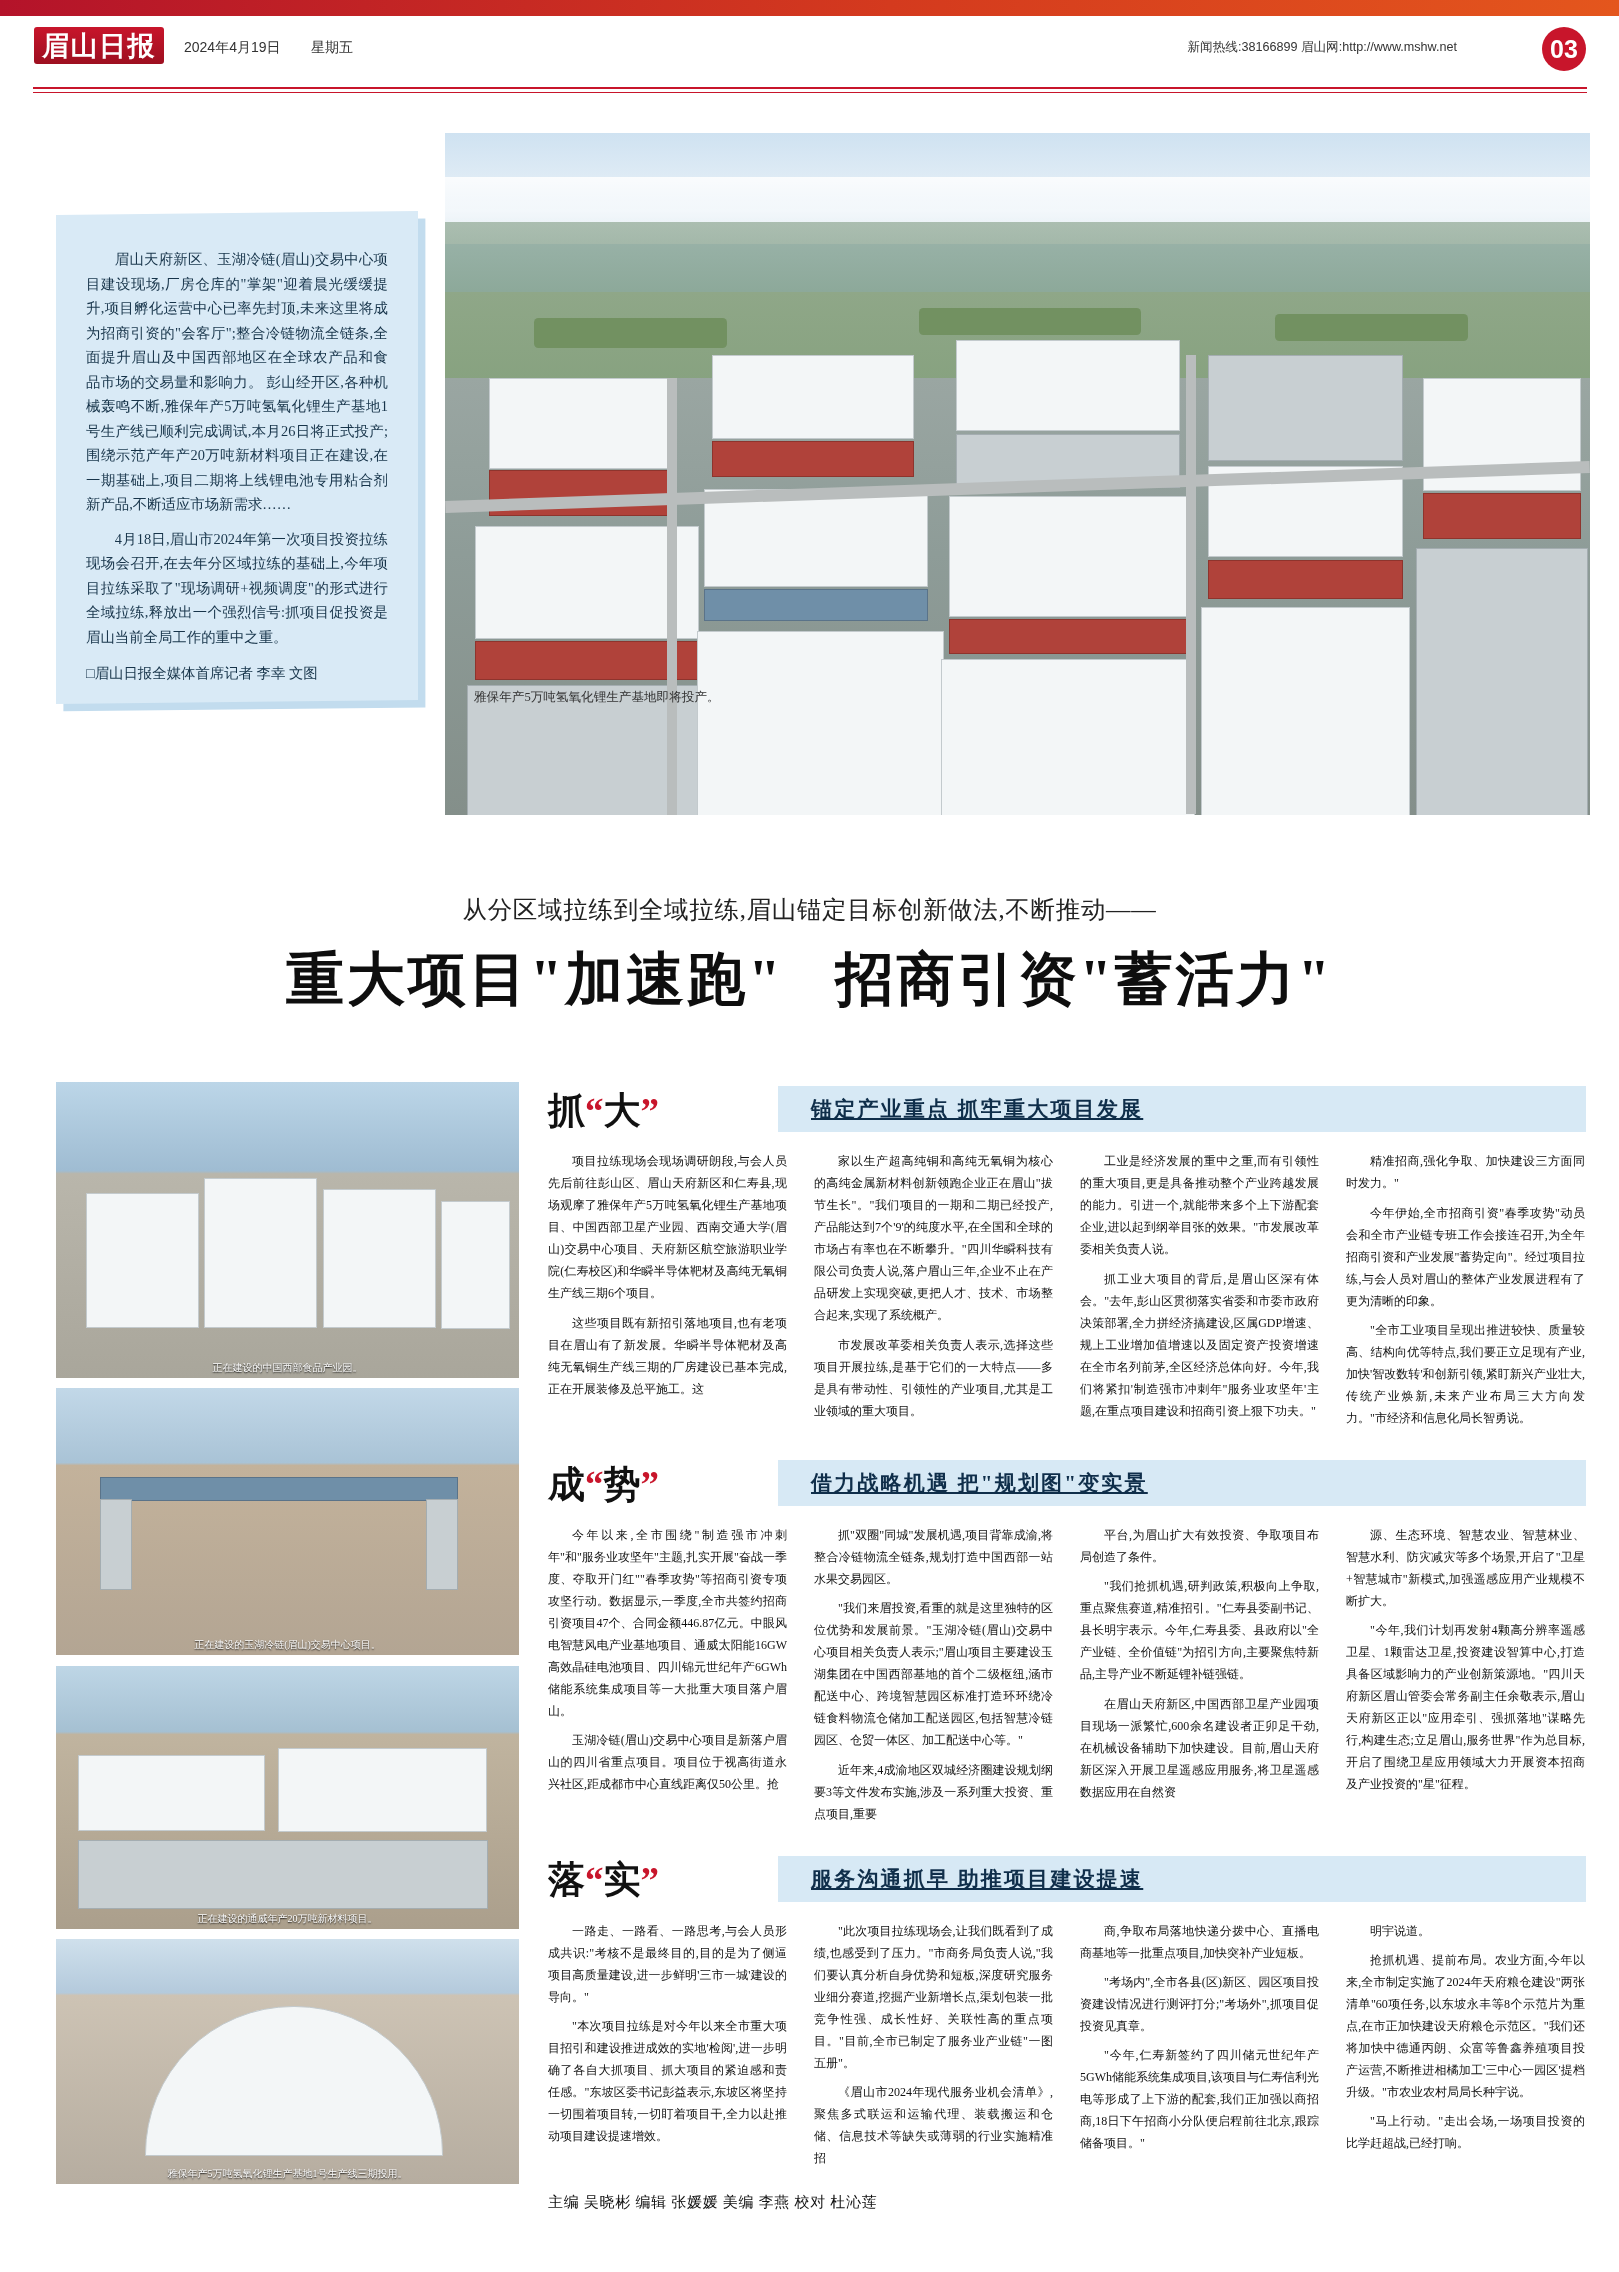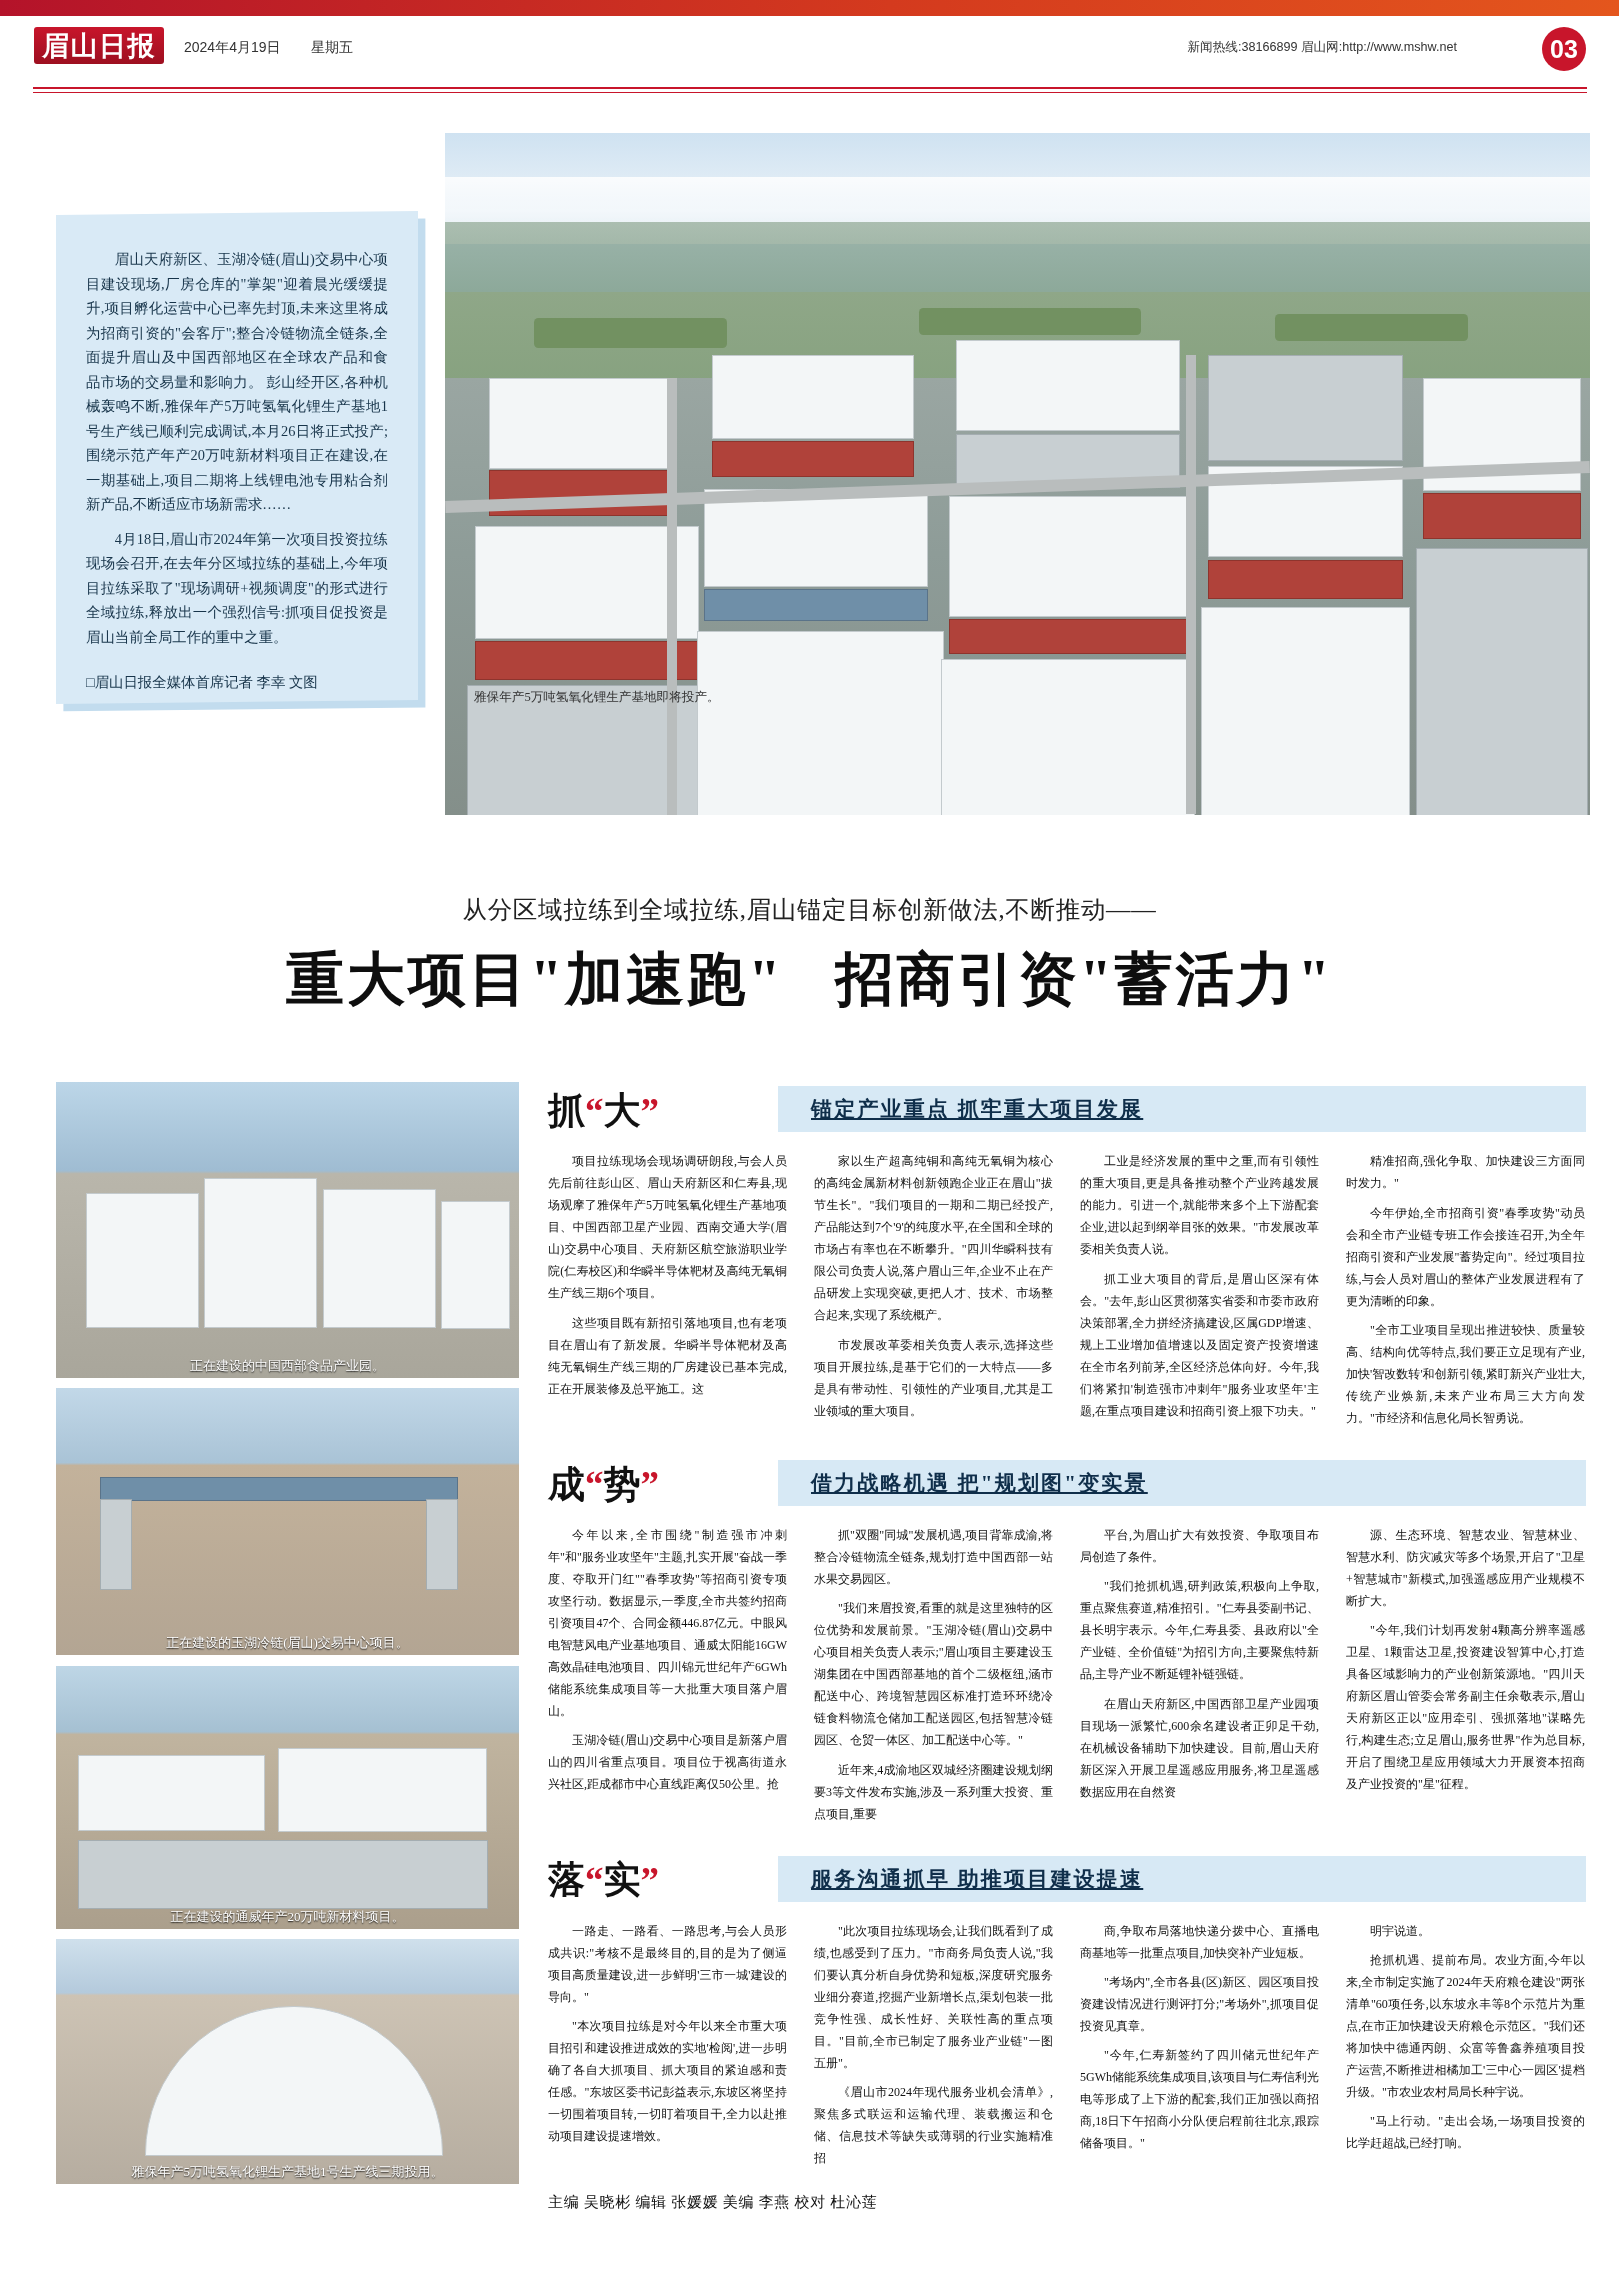--- a/index.html
+++ b/index.html
@@ -107,41 +107,41 @@
     position:absolute;left:0;top:0;width:362px;height:489px;
     transform:skewY(0.6deg);
     padding:34px 30px 0 30px;
     box-sizing:border-box;
   }
   .leadbox p{
     margin:0 0 10.4px 0;font-size:14.4px;line-height:24.5px;
     text-align:justify;text-indent:2em;color:#17344a;
   }
   .lead-sign{
-    font-size:14.4px;color:#17344a;margin-top:24px;
+    font-size:14.4px;color:#17344a;margin-top:15px;
   }
 
   
   .kicker{
     position:absolute;left:0;top:893px;width:1619px;text-align:center;
     font-size:24.5px;color:#222;letter-spacing:0.7px;
   }
   .headline{
     position:absolute;left:0;top:941px;width:1619px;text-align:center;
     font-size:58px;font-weight:bold;letter-spacing:3px;color:#0e0e0e;
     white-space:nowrap;
   }
   .headline .gap{display:inline-block;width:52px;}
 
   
   .photocol{position:absolute;left:56px;top:1082px;width:463px;}
   .photo{position:relative;width:463px;overflow:hidden;margin-bottom:10.4px;background:#aab;}
   .photo .cap{
     position:absolute;left:0;bottom:3px;width:100%;text-align:center;
-    color:#fff;font-size:13px;text-shadow:0 0.7px 1.5px rgba(0,0,0,.9);
+    color:#fff;font-size:10px;text-shadow:0 0.7px 1.5px rgba(0,0,0,.9);
   }
   .p1{height:296px;background:linear-gradient(180deg,#bcd6e8 0%,#9fbcd2 30%,#b9b6ab 31%,#a9a69b 100%);}
   .p2{height:267px;background:linear-gradient(180deg,#c2d8e8 0%,#a9c3d6 28%,#c3b29b 29%,#b3a593 100%);}
   .p3{height:263px;background:linear-gradient(180deg,#bed6e6 0%,#a5c0d2 25%,#c0b49f 26%,#ab9f8c 100%);}
   .p4{height:245px;background:linear-gradient(180deg,#cfe0ec 0%,#b4cadc 22%,#cdc3b4 23%,#b6ada0 100%);}
 
   
   .articles{position:absolute;left:548px;top:1082px;width:1037px;}
   .sec{position:relative;margin-bottom:19px;}
   .sec-head{position:relative;height:58px;}

